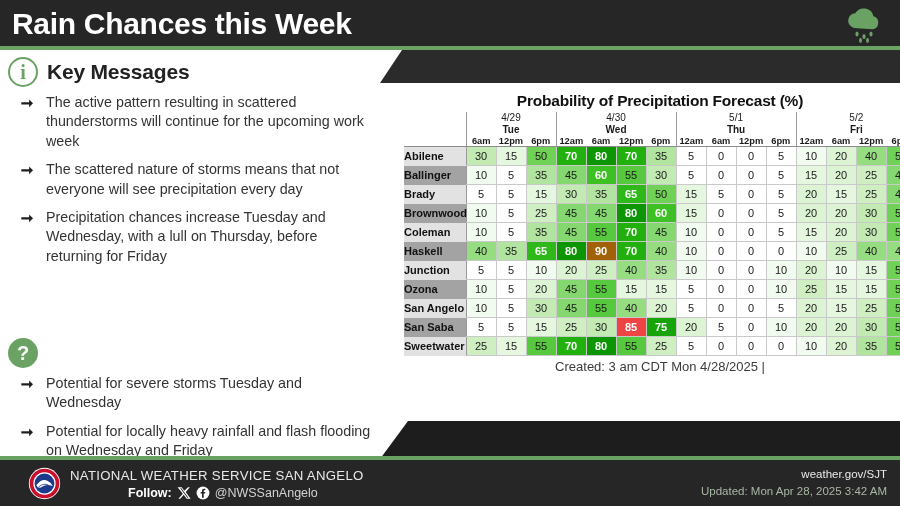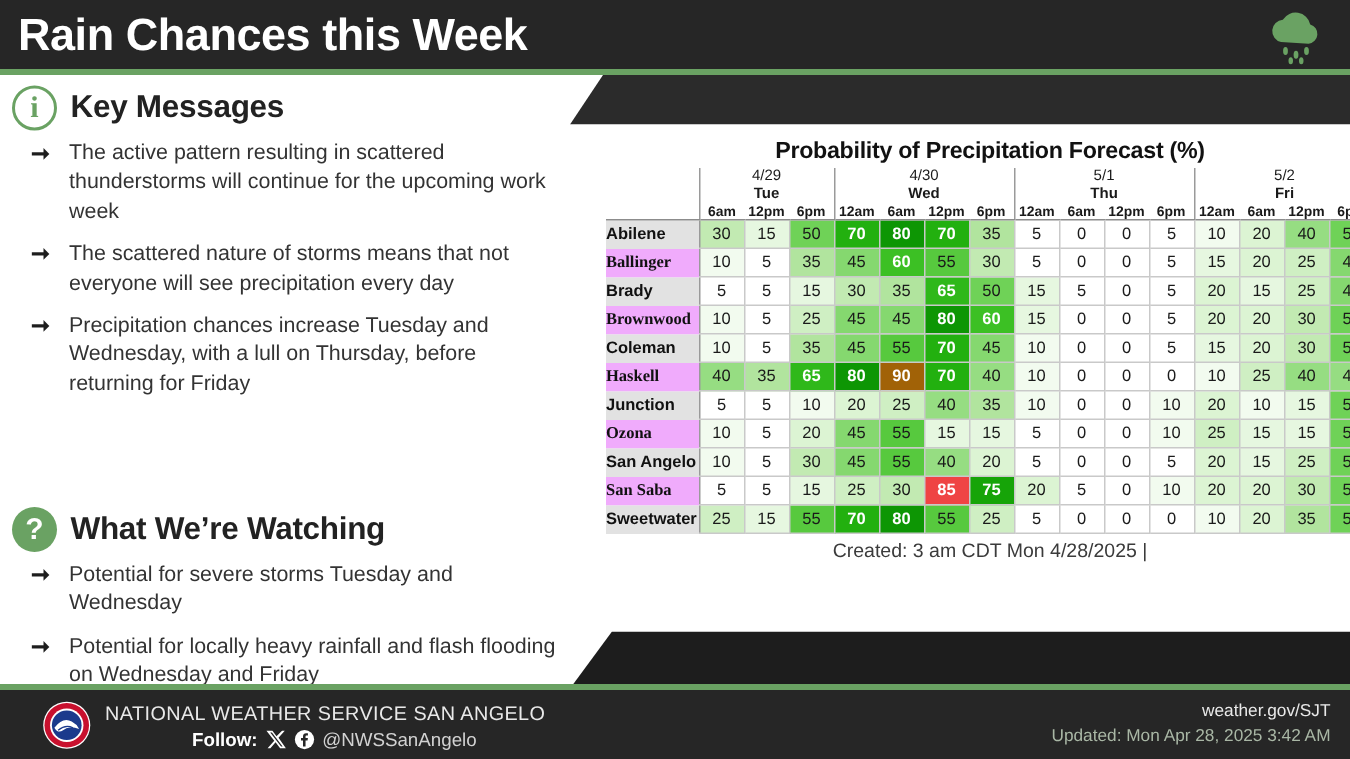--- a/index.html
+++ b/index.html
@@ -108,21 +108,21 @@
     font-size: 9.3px; text-align: center; color: #1a1a1a;
     border-bottom: 1.5px solid #8c8c8c; padding-bottom: 1px;
     white-space: nowrap;
   }
   .hourcell.gstart { border-left: 1.5px solid #9a9a9a; }
   .city {
     font-size: 11px; font-weight: bold; color: #111111;
     background: #e2e2e2; text-align: left; padding-left: 3px;
     white-space: nowrap; height: 19px;
   }
-  .city.alt { background: #f0abfc; font-family: Liberation Serif, serif; }
+  .city.alt { background: #a3a3a3; }
   td.val {
     text-align: center; height: 19px;
     border: 1px solid #c9c9c9;
     font-size: 11px;
   }
   td.val.gstart { border-left: 1.5px solid #9a9a9a; }
   .hdr-spacer { border-bottom: 1.5px solid #8c8c8c; }
   #created-note {
     text-align: center; font-size: 13px; color: #3b3b3b;
     margin-top: 3px;
@@ -201,21 +201,20 @@
         <div class="bullet">
           <span class="arrow-icon">➞</span>
           <span class="bullet-text">Precipitation chances increase Tuesday and Wednesday, with a lull on Thursday, before returning for Friday</span>
         </div>
       </div>
     </div>
 
     <div id="watching-block">
       <div class="section-head">
         <div class="badge-icon" id="question-icon">?</div>
-        <div class="section-title">What We’re Watching</div>
       </div>
       <div class="bullet-list">
         <div class="bullet">
           <span class="arrow-icon">➞</span>
           <span class="bullet-text">Potential for severe storms Tuesday and Wednesday</span>
         </div>
         <div class="bullet">
           <span class="arrow-icon">➞</span>
           <span class="bullet-text">Potential for locally heavy rainfall and flash flooding on Wednesday and Friday</span>
         </div>

